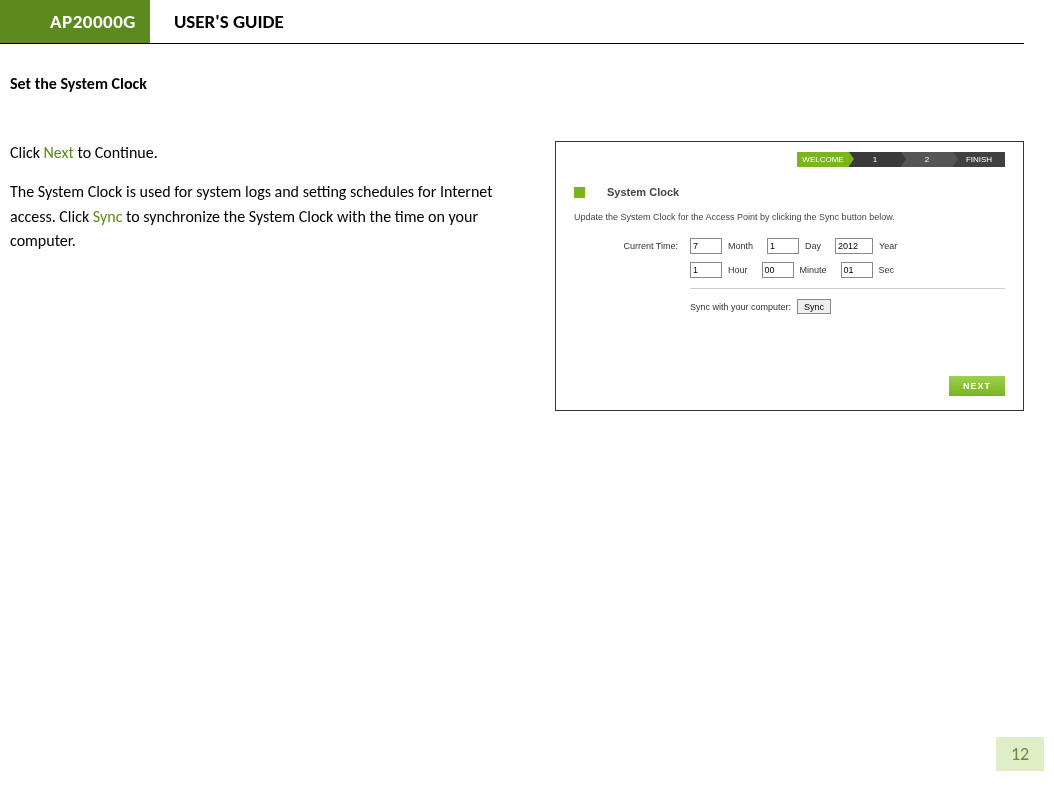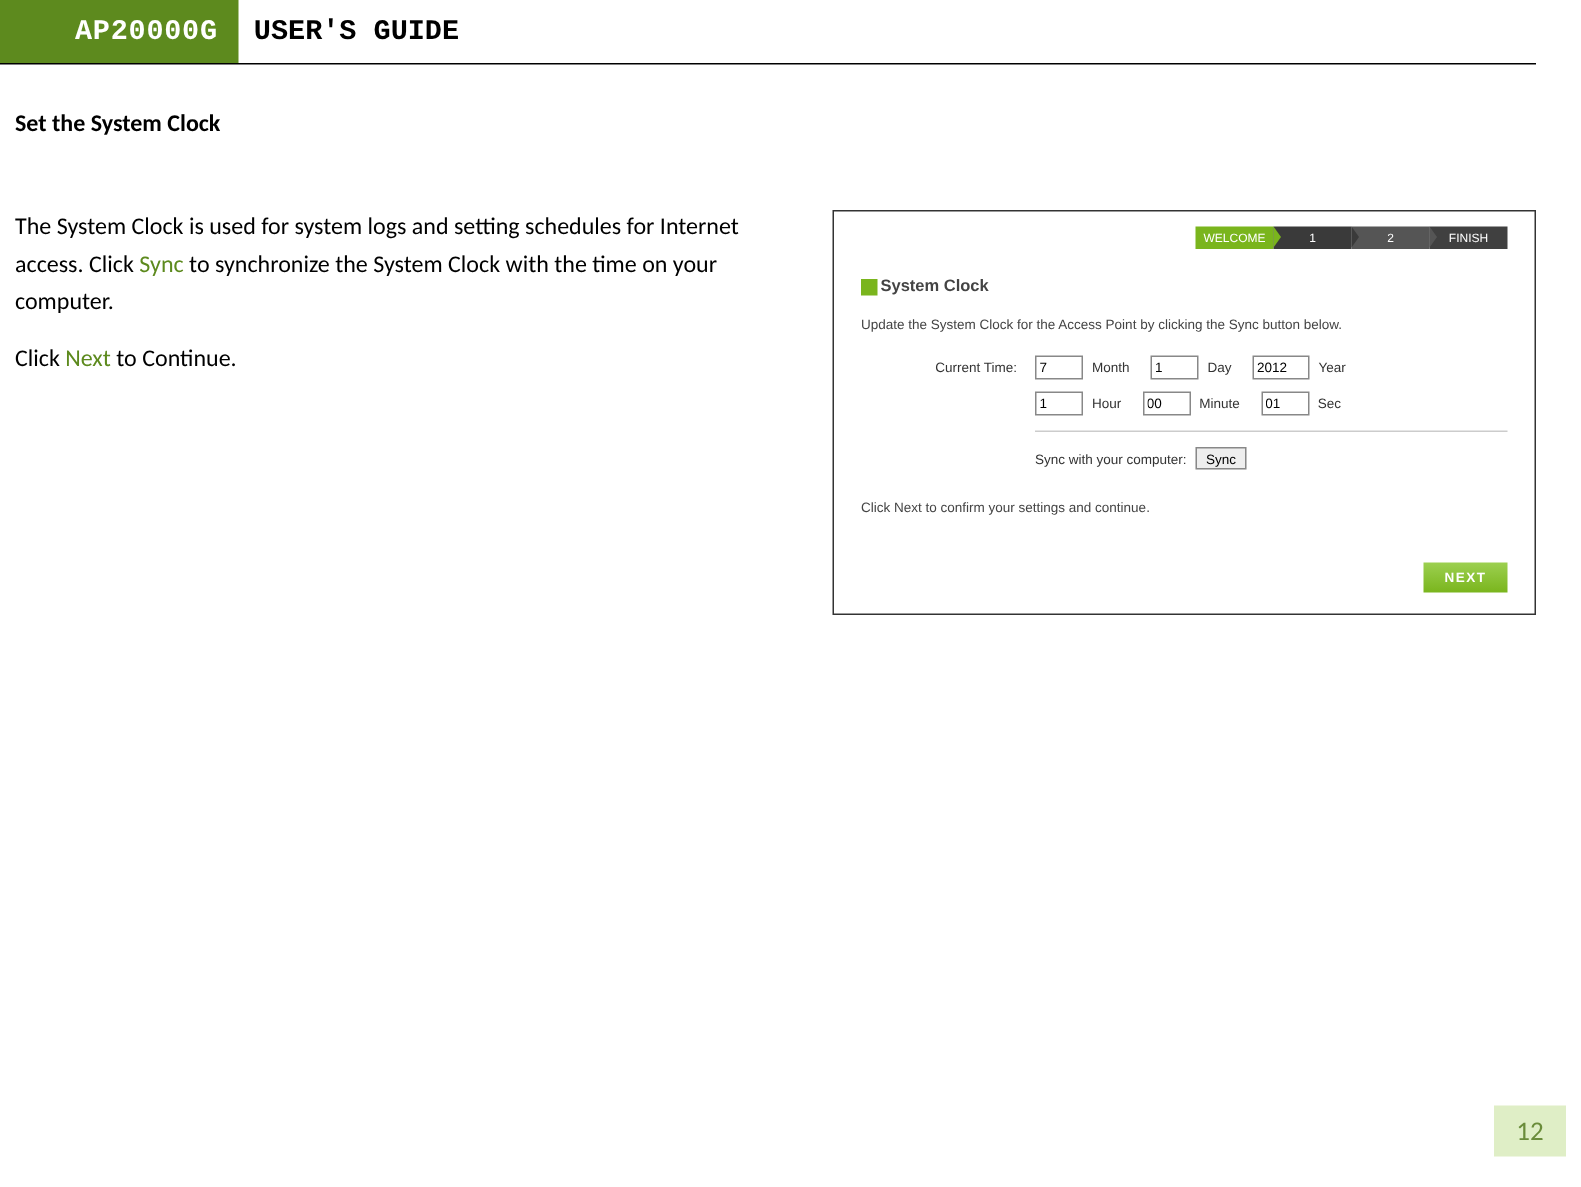--- a/index.html
+++ b/index.html
@@ -8,34 +8,33 @@
       width: 1054px;
       height: 791px;
       position: relative;
       background: #fff;
     }
     .header {
       display: flex;
       align-items: center;
       border-bottom: 1.5px solid #000;
       margin: 0 30px 0 0;
-      font-family: Liberation Mono, monospace;
     }
     .header-badge {
       background: #5d8a1e;
       color: #fff;
       font-weight: bold;
       font-size: 19px;
       padding: 10px 14px 10px 50px;
       letter-spacing: 0.5px;
     }
     .header-title {
       font-weight: bold;
       font-size: 19px;
-      padding-left: 10px;
+      padding-left: 24px;
     }
     .content {
       padding: 30px 30px 0 10px;
     }
     .section-title {
       font-weight: bold;
       font-size: 16px;
       margin-bottom: 48px;
     }
     .columns {
@@ -90,21 +89,21 @@
       border-left: 5px solid;
       z-index: 1;
     }
     .step-welcome::after { border-left-color: #7ab51d; }
     .step-1::after { border-left-color: #3a3a3a; }
     .step-2::after { border-left-color: #555; }
     .step-finish::after { display:none; }
     .panel-heading {
       display: flex;
       align-items: center;
-      gap: 2px;
+      gap: 22px;
       margin-top: 28px;
       margin-bottom: 14px;
     }
     .green-square {
       width: 11px;
       height: 11px;
       background: #7ab51d;
     }
     .panel-heading-text {
       font-weight: bold;
@@ -203,24 +202,24 @@
   <div class="header-badge">AP20000G</div>
   <div class="header-title">USER'S GUIDE</div>
 </div>
 
 <div class="content">
   <div class="section-title">Set the System Clock</div>
 
   <div class="columns">
     <div class="left-col">
       <p>
-        <span>The System Clock is used for system logs and setting schedules for Internet access. Click </span><span class="green-link">Sync</span><span> to synchronize the System Clock with the time on your computer.</span>
+        <span>Click </span><span class="green-link">Next</span><span> to Continue.</span>
       </p>
       <p>
-        <span>Click </span><span class="green-link">Next</span><span> to Continue.</span>
+        <span>The System Clock is used for system logs and setting schedules for Internet access. Click </span><span class="green-link">Sync</span><span> to synchronize the System Clock with the time on your computer.</span>
       </p>
     </div>
 
     <div class="right-col">
       <div class="panel">
         <div class="wizard-steps">
           <div class="step step-welcome">WELCOME</div>
           <div class="step step-1">1</div>
           <div class="step step-2">2</div>
           <div class="step step-finish">FINISH</div>
@@ -252,21 +251,20 @@
           <span class="unit">Sec</span>
         </div>
 
         <div class="divider"></div>
 
         <div class="sync-row">
           <span>Sync with your computer:</span>
           <button class="sync-btn">Sync</button>
         </div>
 
-        <div class="confirm-text">Click Next to confirm your settings and continue.</div>
 
         <button class="next-btn">NEXT</button>
       </div>
     </div>
   </div>
 </div>
 
 <div class="page-number-box">12</div>
 
 </body></html>

